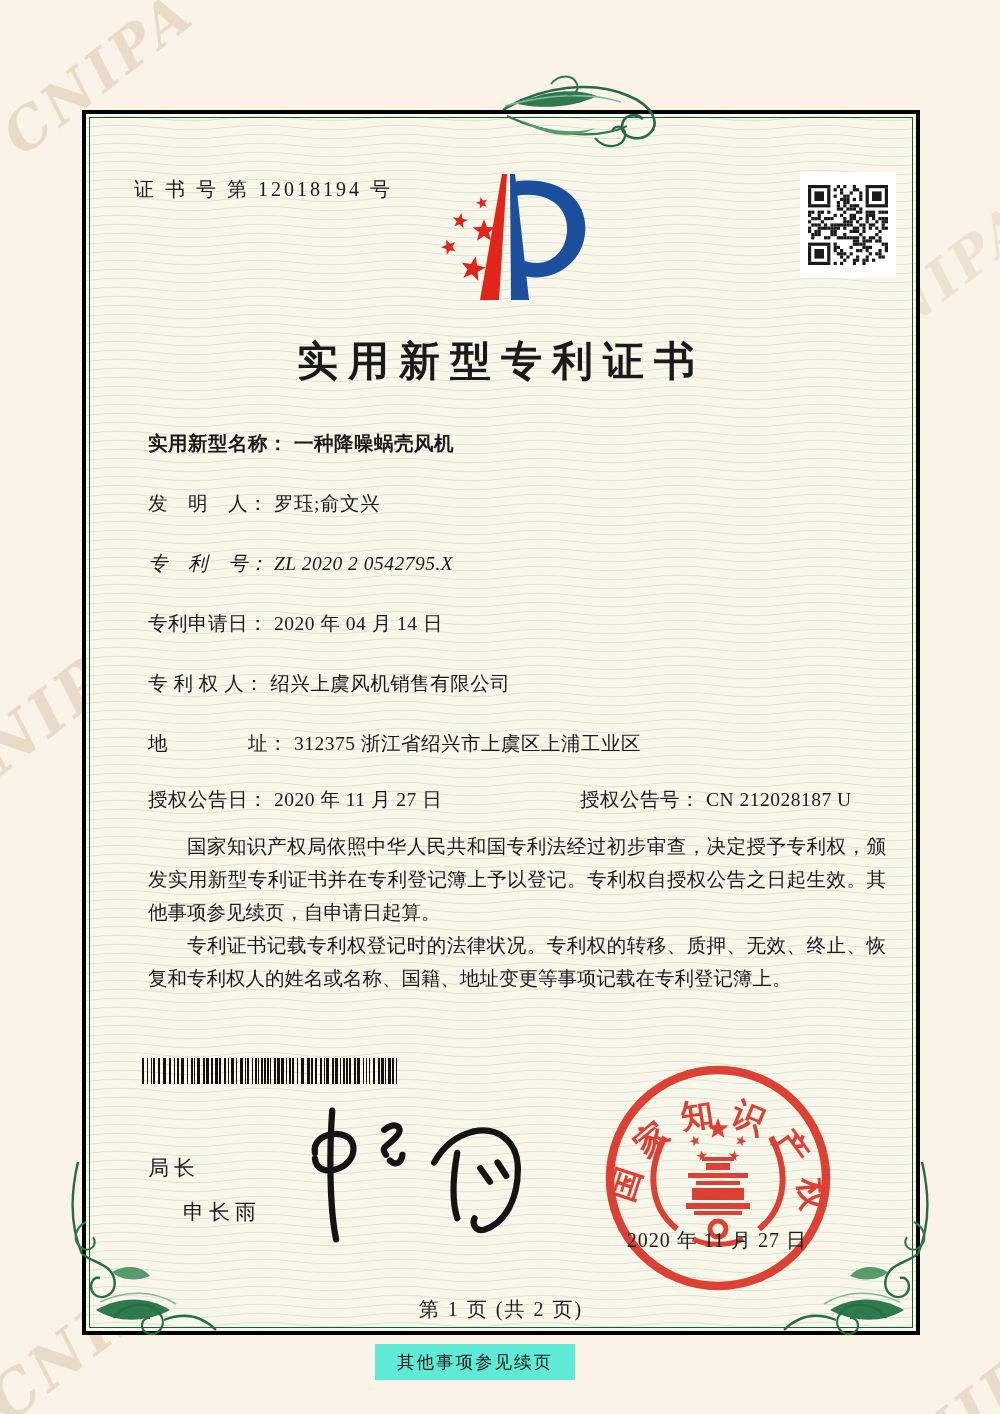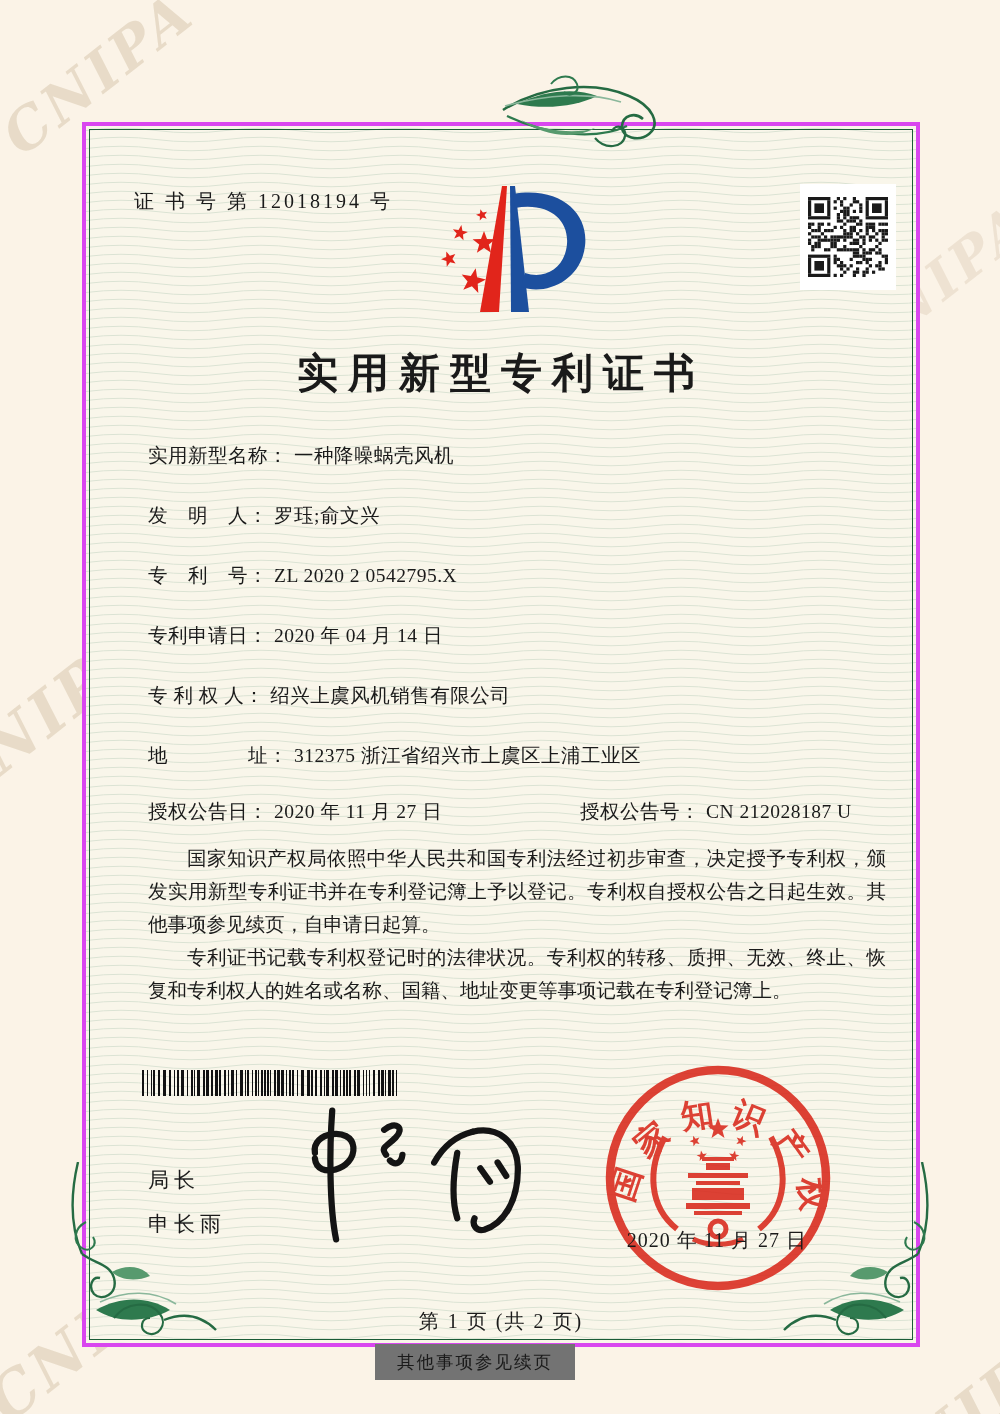--- a/index.html
+++ b/index.html
@@ -16,22 +16,22 @@
     font-family:"DejaVu Serif","Liberation Serif",serif;
     font-style:italic;font-weight:bold;
     color:rgba(208,190,162,0.45);
     transform:rotate(-38deg);
     letter-spacing:4px;
     pointer-events:none;
     white-space:nowrap;
   }
   
   .frame{
-    position:absolute;left:82px;top:122px;width:830px;height:1217px;
-    border:4px solid #d946ef;
+    position:absolute;left:82px;top:110px;width:830px;height:1217px;
+    border:4px solid #000000;
     box-sizing:content-box;
   }
   .frame-inner{
     position:absolute;left:3px;top:3px;right:3px;bottom:3px;
     border:1.5px solid #1b5c36;
   }
   .inner-bg{position:absolute;left:0;top:0;}
   .certno{
     position:absolute;left:48px;top:62px;
     font-size:20px;letter-spacing:3px;
@@ -56,21 +56,21 @@
     position:absolute;left:62px;
     font-family:"Liberation Sans","DejaVu Sans",sans-serif;
     font-size:21px;letter-spacing:5px;
   }
   .pagefoot{
     position:absolute;left:0;top:1182px;width:830px;text-align:center;
     font-size:20px;letter-spacing:2px;
   }
   .note-strip{
     position:absolute;left:375px;top:1344px;width:200px;height:36px;
-    background:#737373;
+    background:#5eead4;
     display:flex;align-items:center;justify-content:center;
     font-size:17.5px;letter-spacing:2px;
   }
   .seal-date{
     position:absolute;left:612px;top:1227px;width:210px;
     font-size:20px;letter-spacing:1px;z-index:6;text-align:center;
     white-space:nowrap;
   }
   .seal-box{position:absolute;left:601px;top:1061px;z-index:5;opacity:0.93;}
   .sig-box{position:absolute;left:288px;top:1100px;z-index:4;}
@@ -330,27 +330,27 @@
         <rect x="60" y="69" width="3" height="3" fill="#1a1a1a"></rect>
         <rect x="24" y="72" width="3" height="3" fill="#1a1a1a"></rect>
         <rect x="30" y="72" width="3" height="3" fill="#1a1a1a"></rect>
         <rect x="42" y="72" width="3" height="3" fill="#1a1a1a"></rect>
         <rect x="51" y="72" width="3" height="3" fill="#1a1a1a"></rect>
       </svg>
   </div>
 
   <div class="title">实用新型专利证书</div>
 
-  <div class="fieldrow" style="top:316px;">
+  <div class="fieldrow" style="top:316px;font-weight:bold;">
     <span class="lab">实用新型名称：</span><span class="val">一种降噪蜗壳风机</span>
   </div>
   <div class="fieldrow" style="top:376px;">
     <span class="lab">发　明　人：</span><span class="val">罗珏;俞文兴</span>
   </div>
-  <div class="fieldrow" style="top:436px;">
+  <div class="fieldrow" style="top:436px;font-style:italic;">
     <span class="lab">专　利　号：</span><span class="val">ZL 2020 2 0542795.X</span>
   </div>
   <div class="fieldrow" style="top:496px;">
     <span class="lab">专利申请日：</span><span class="val">2020 年 04 月 14 日</span>
   </div>
   <div class="fieldrow" style="top:556px;">
     <span class="lab">专 利 权 人：</span><span class="val">绍兴上虞风机销售有限公司</span>
   </div>
   <div class="fieldrow" style="top:616px;">
     <span class="lab">地　　　　址：</span><span class="val">312375 浙江省绍兴市上虞区上浦工业区</span>
@@ -431,21 +431,21 @@
         <rect x="236" y="0" width="2" height="26" fill="#111"></rect>
         <rect x="239" y="0" width="3" height="26" fill="#111"></rect>
         <rect x="243" y="0" width="1" height="26" fill="#111"></rect>
         <rect x="246" y="0" width="3" height="26" fill="#111"></rect>
         <rect x="250" y="0" width="2" height="26" fill="#111"></rect>
         <rect x="254" y="0" width="1" height="26" fill="#111"></rect>
       </svg>
   </div>
 
   <div class="officer" style="top:1040px;">局长</div>
-  <div class="officer" style="top:1084px;">申长雨</div>
+  <div class="officer" style="top:1084px;margin-left:35px;">申长雨</div>
 
   <div class="pagefoot">第 1 页 (共 2 页)</div>
 </div>
 
 <svg class="abs" style="left:321px;top:58px;" width="360" height="104" viewBox="0 0 360 104">
   <g id="orn-right" transform="translate(180,52)">
     <path d="M2,0 C40,-24 92,-30 128,-14 C152,-4 160,14 148,24 C138,32 120,28 121,16 C122,5 134,2 142,9" fill="none" stroke="#256b43" stroke-width="2.6"></path>
     <path d="M6,6 C48,26 96,30 126,16" fill="none" stroke="#2e7a4e" stroke-width="2.2"></path>
     <path d="M16,-6 C44,-20 76,-22 96,-14 C76,-4 46,0 16,-6 Z" fill="#2e7a4e"></path>
     <path d="M20,10 C46,22 76,24 94,18 C74,30 42,26 20,10 Z" fill="#579a6e"></path>

